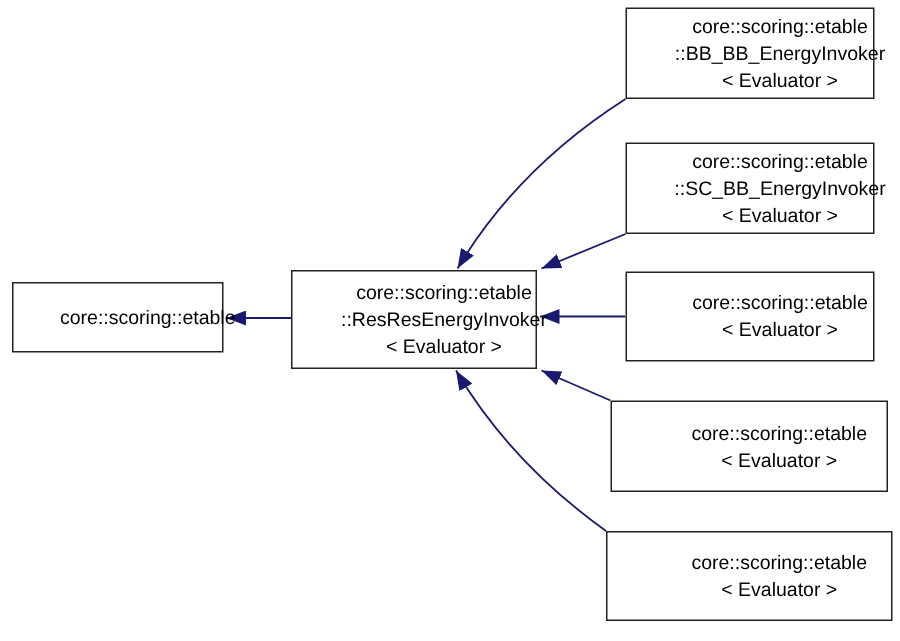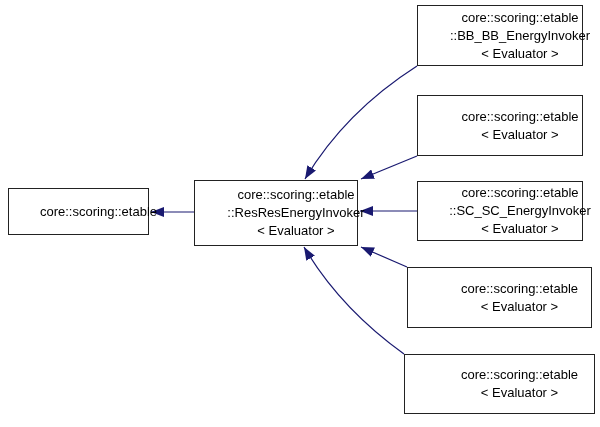--- a/index.html
+++ b/index.html
@@ -81,26 +81,26 @@
   </div>
 
   <div class="node" id="node-bb-bb-energy-invoker">
     <span class="line">core::scoring::etable</span>
     <span class="line">::BB_BB_EnergyInvoker</span>
     <span class="line">&lt; Evaluator &gt;</span>
   </div>
 
   <div class="node" id="node-sc-bb-energy-invoker">
     <span class="line">core::scoring::etable</span>
+    <span class="line">::SC_BB_EnergyInvoker</span>
     <span class="line">&lt; Evaluator &gt;</span>
   </div>
 
   <div class="node" id="node-sc-sc-energy-invoker">
     <span class="line">core::scoring::etable</span>
-    <span class="line">::SC_SC_EnergyInvoker</span>
     <span class="line">&lt; Evaluator &gt;</span>
   </div>
 
   <div class="node" id="node-sc-whole-energy-invoker">
     <span class="line">core::scoring::etable</span>
     <span class="line">&lt; Evaluator &gt;</span>
   </div>
 
   <div class="node" id="node-wholewhole-energy-invoker">
     <span class="line">core::scoring::etable</span>

